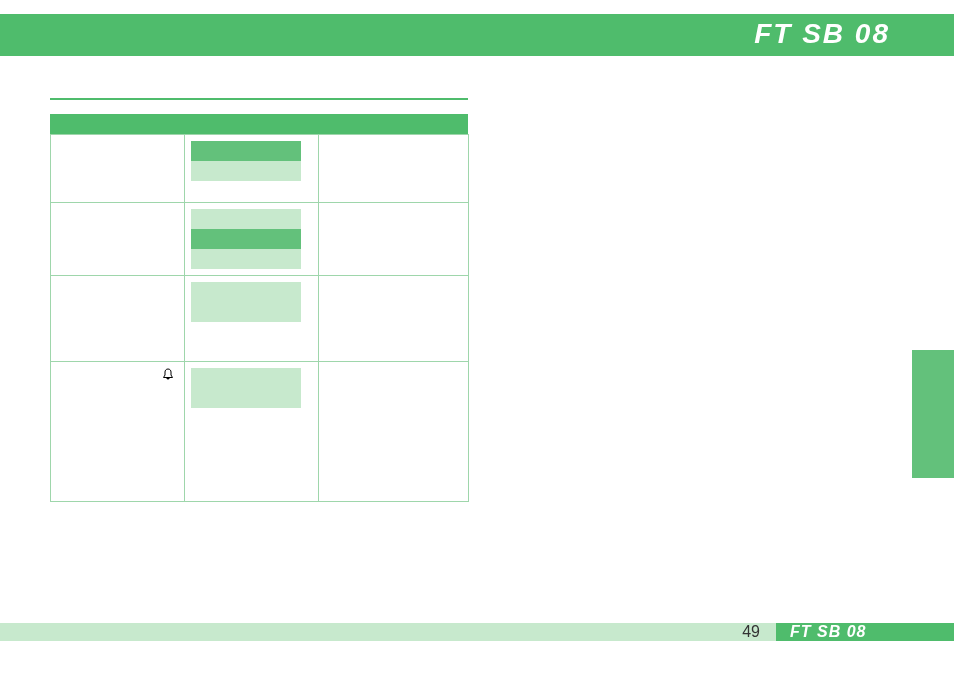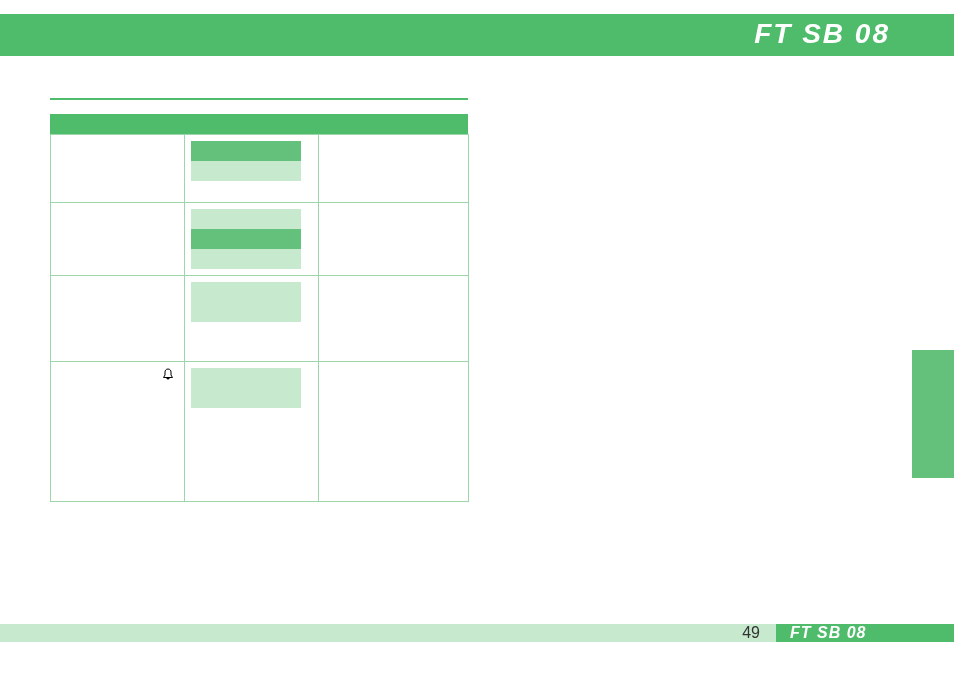--- a/index.html
+++ b/index.html
@@ -30,25 +30,25 @@
     top: 350px;
     right: 0;
     width: 42px;
     height: 128px;
     background: #63c17b;
   }
 
   .bottom-strip {
     position: absolute;
     left: 0;
-    bottom: 25px;
+    bottom: 31px;
     height: 28px;
     width: 954px;
     display: flex;
-    align-items: flex-start;
+    align-items: center;
   }
   .bottom-left {
     flex: 1;
     background: #c7e9cd;
     display: flex;
     align-items: center;
     justify-content: flex-end;
     padding-right: 16px;
     font-size: 16px;
     color: #333;

